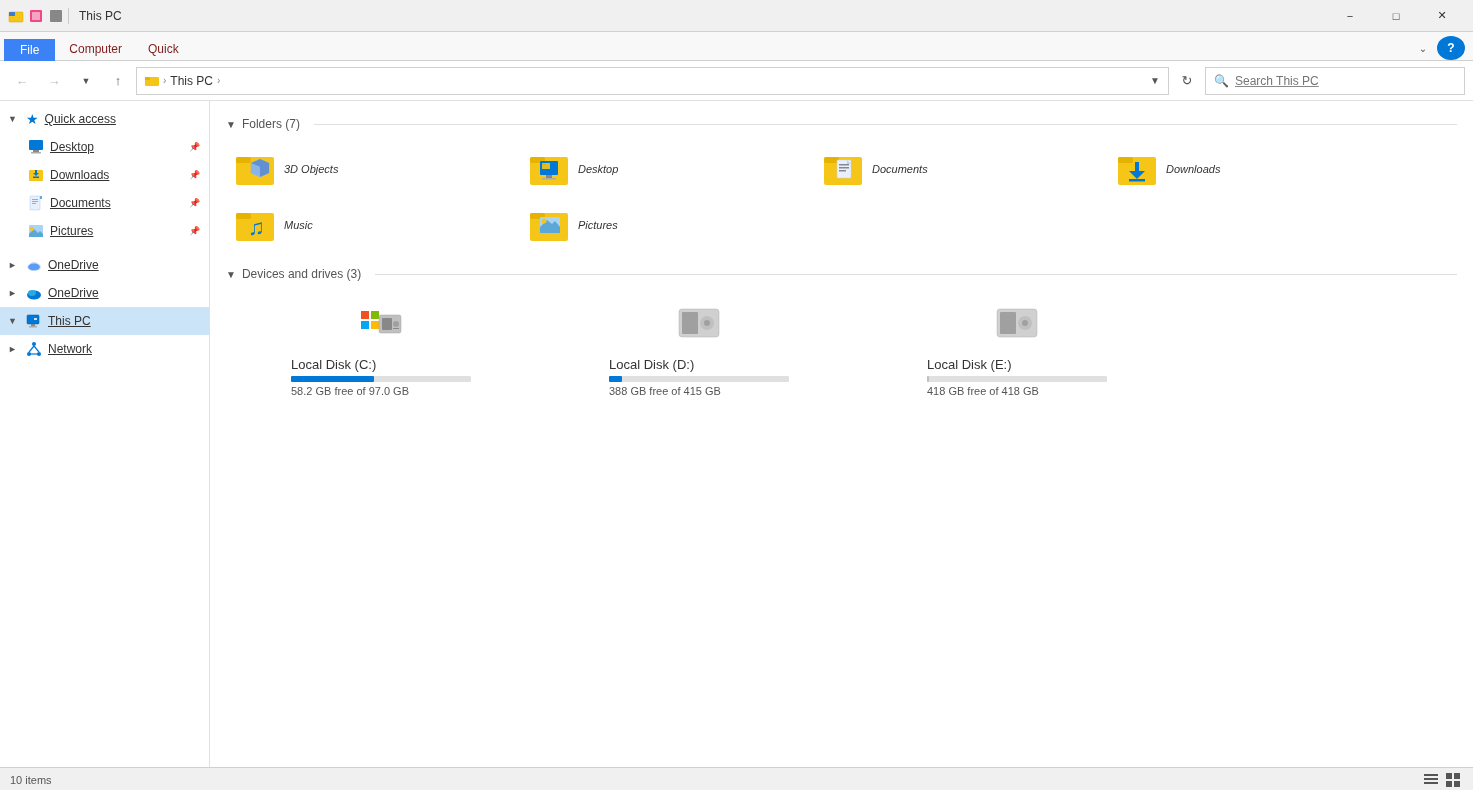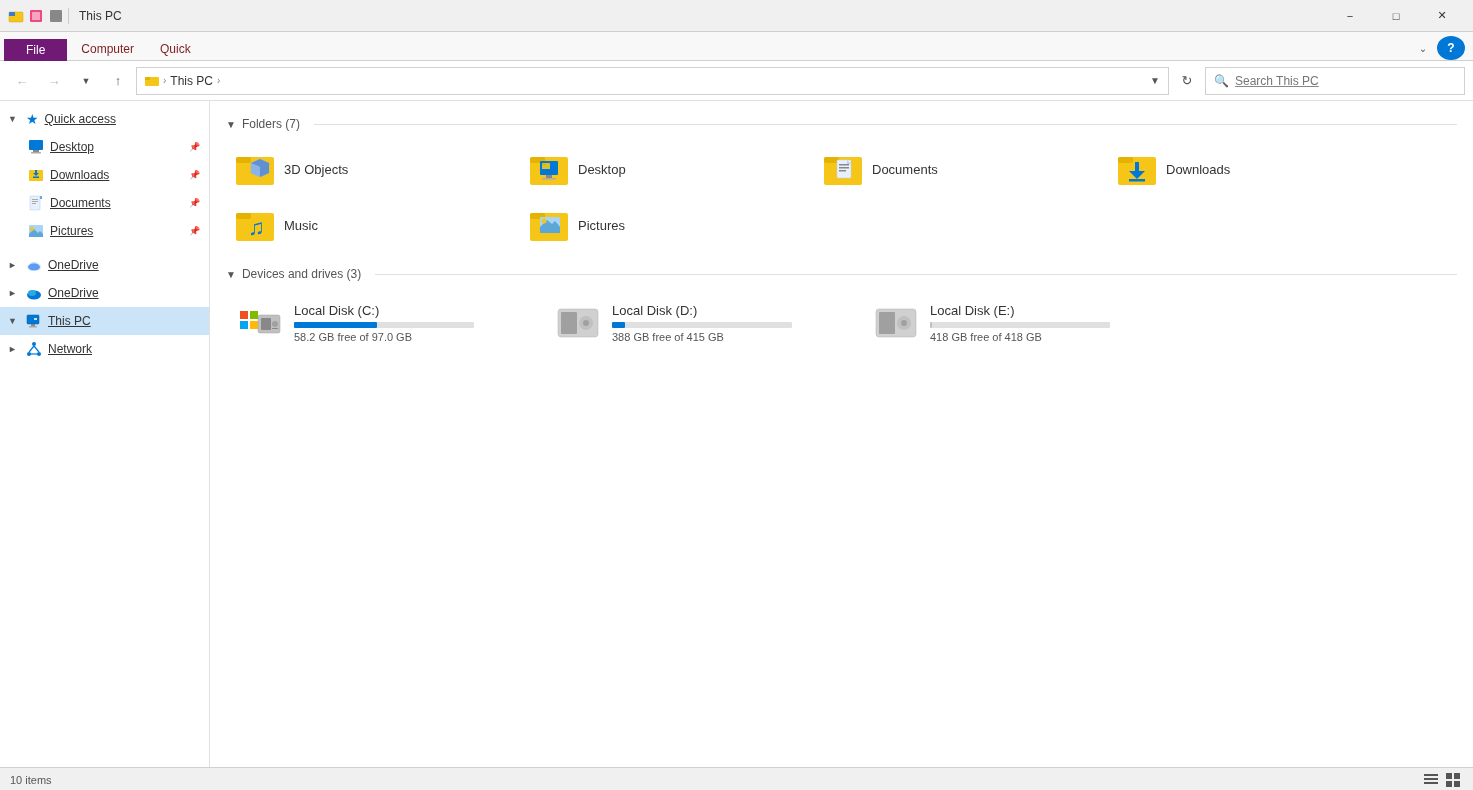--- a/index.html
+++ b/index.html
@@ -73,27 +73,27 @@
     .section-header .chevron-icon { font-size: 10px; }
     .section-divider { flex: 1; height: 1px; background: #e0e0e0; margin-left: 8px; }
 
     
     .folder-grid { display: flex; flex-wrap: wrap; gap: 4px; margin-bottom: 16px; }
     .folder-item {
       display: flex; align-items: center; gap: 8px; padding: 6px 10px;
       cursor: pointer; border-radius: 2px; min-width: 200px; max-width: 300px;
       flex: 0 0 auto; width: 290px;
     }
-    .folder-item .folder-name { font-size: 13px; color: #333; }
+    .folder-item .folder-name { font-size: 11px; color: #333; font-style: italic; }
 
     
     .drive-grid { display: flex; flex-wrap: wrap; gap: 8px; margin-bottom: 16px; }
     .drive-item {
       display: flex; align-items: center; gap: 12px; padding: 8px 12px;
-      cursor: pointer; border-radius: 2px; width: 310px;
+      cursor: pointer; border-radius: 2px; width: 310px; flex-direction: column;
     }
     .drive-info { flex: 1; }
     .drive-name { font-size: 13px; color: #333; margin-bottom: 4px; }
     .drive-bar-bg { height: 6px; background: #e0e0e0; border-radius: 1px; width: 180px; margin-bottom: 3px; }
     .drive-bar-fill { height: 100%; border-radius: 1px; }
     .drive-free { font-size: 11px; color: #555; }
 
     
     .status-bar {
       height: 24px; background: #f0f0f0; border-top: 1px solid #d0d0d0;
@@ -134,21 +134,21 @@
   <span class="title-bar-title">This PC</span>
   <div class="title-bar-controls">
     <div class="title-ctrl">−</div>
     <div class="title-ctrl">□</div>
     <div class="title-ctrl close">✕</div>
   </div>
 </div>
 
 <div class="ribbon">
   <div class="ribbon-tabs">
-    <div class="ribbon-tab active" style="background:#701a75; color:#fff; border:none; padding: 4px 22px;">File</div>
+    <div class="ribbon-tab active" style="background:#3b82f6; color:#fff; border:none; padding: 4px 16px;">File</div>
     <div class="ribbon-tab">Computer</div>
     <div class="ribbon-tab">Quick</div>
     <div class="ribbon-expand" style="margin-left:auto;">
       <span>⌄</span>
     </div>
     <div style="width:28px; height:24px; display:flex; align-items:center; justify-content:center; background:#0078d7; border-radius:50%; color:white; font-size:12px; font-weight:bold; margin-right:4px;">?</div>
   </div>
 </div>
 
 <div class="address-bar">

